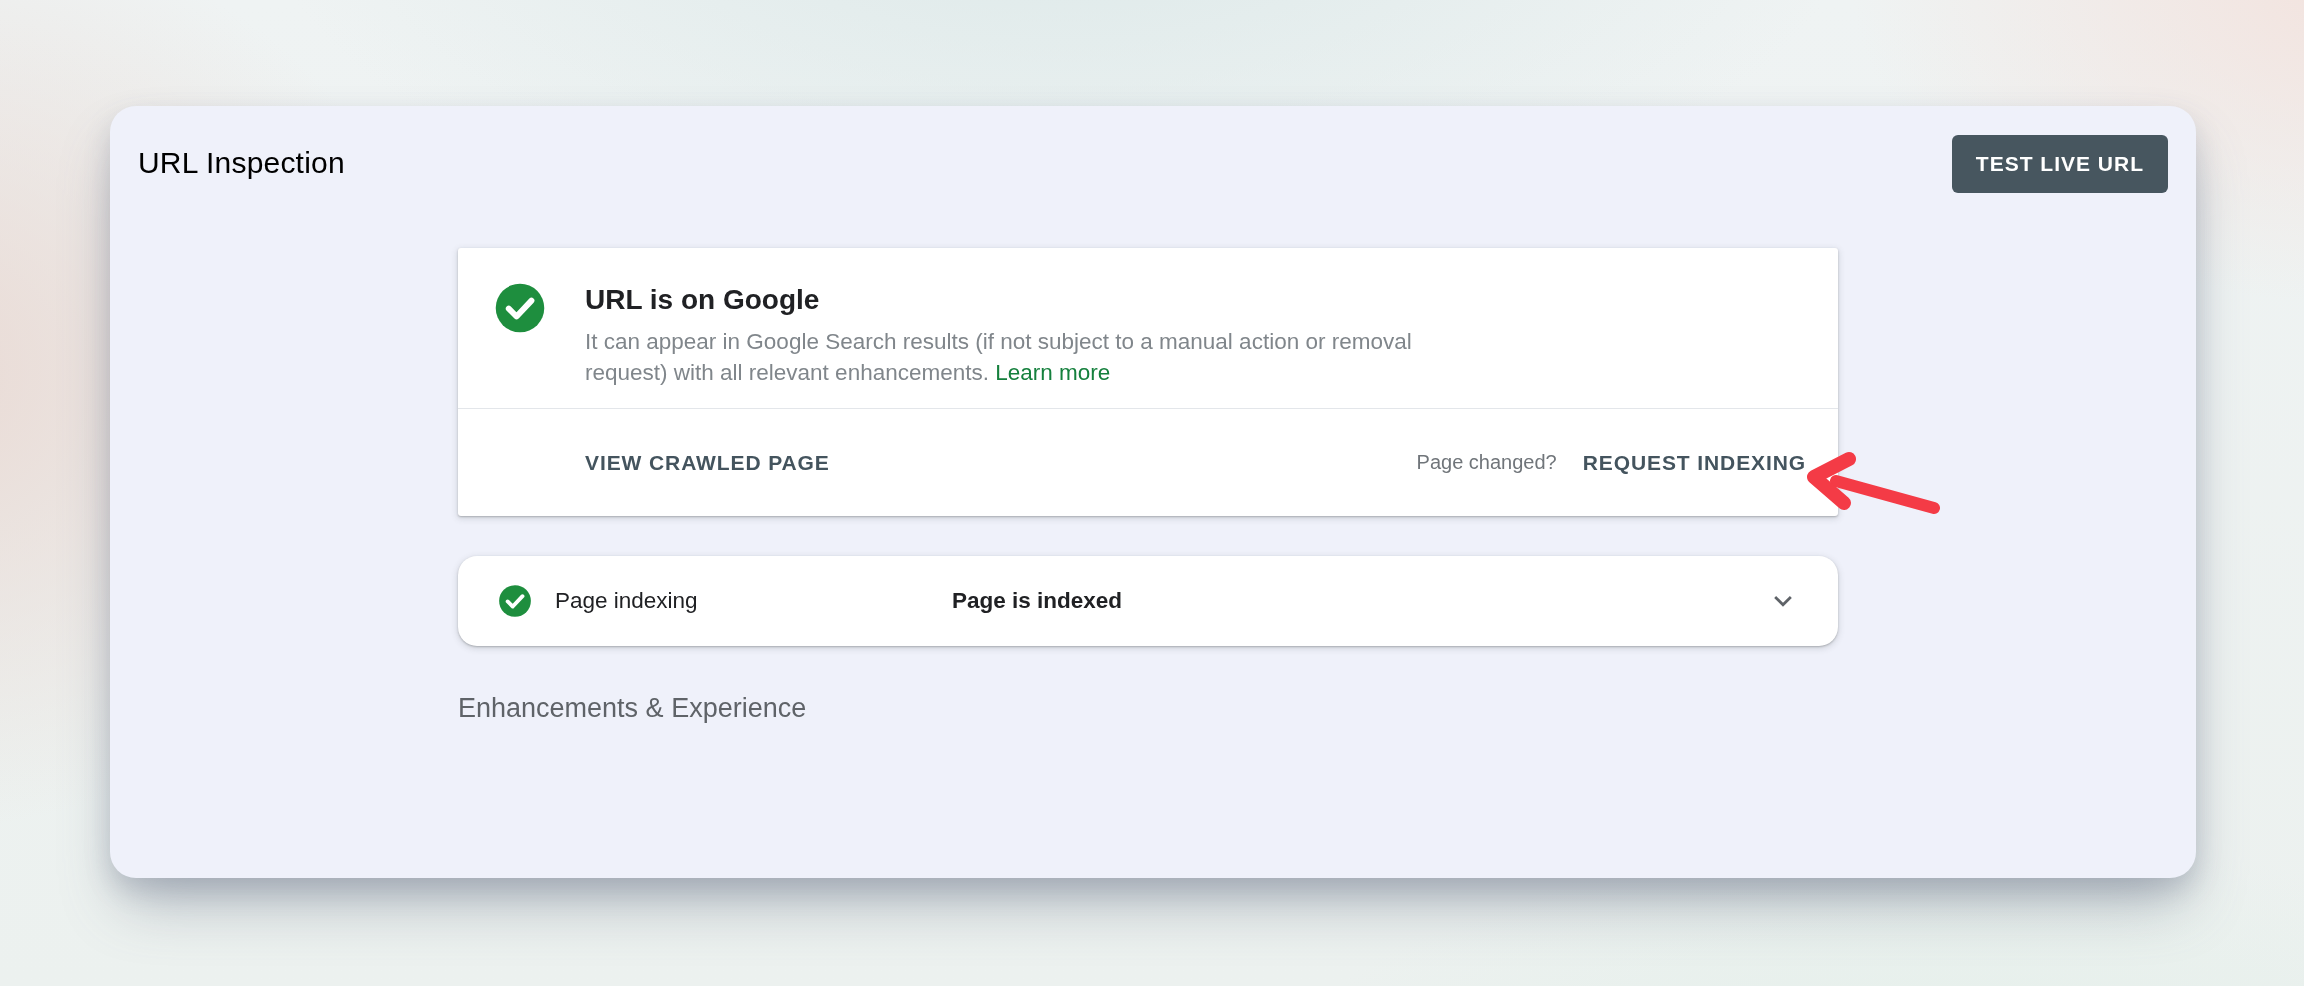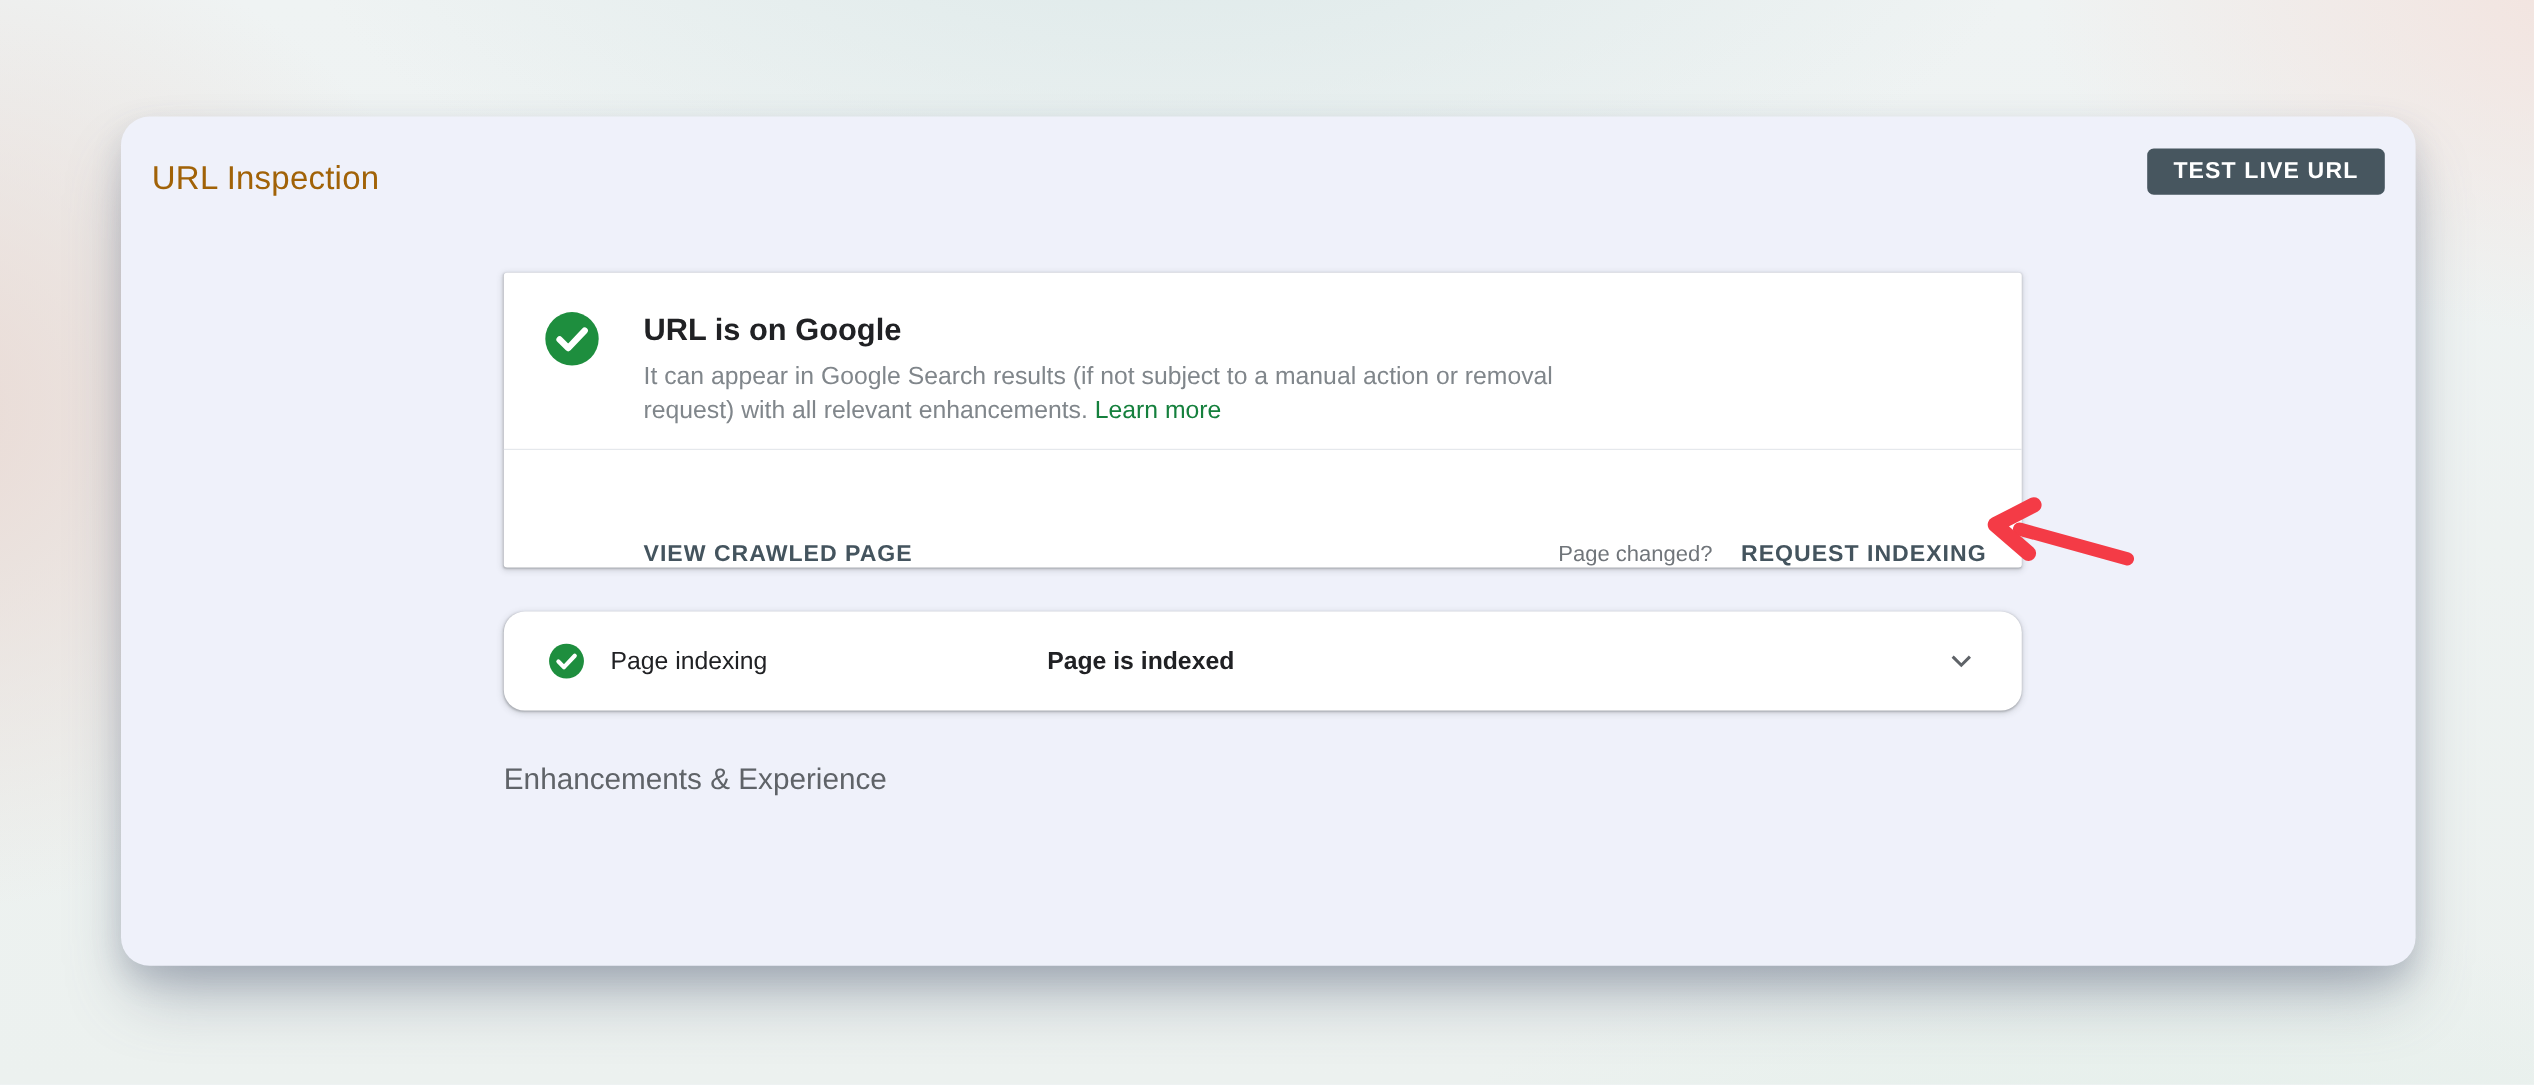--- a/index.html
+++ b/index.html
@@ -17,24 +17,24 @@
       radial-gradient(1200px 500px at 85% 115%, rgba(226,239,233,.9) 0%, rgba(226,239,233,0) 60%),
       linear-gradient(180deg,#eff3f3 0%,#ecf1ef 100%);
   }
   .panel{
     position:absolute; left:110px; top:106px; width:2086px; height:772px;
     background:#eff1fa; border-radius:26px;
     box-shadow:0 34px 60px -12px rgba(96,106,128,.45), 0 12px 26px rgba(96,106,128,.22);
   }
   .page-title{
     position:absolute; left:28px; top:40px;
-    font-size:30px; font-weight:400; color:#a16207; letter-spacing:.2px;
+    font-size:30px; font-weight:400; color:#000000; letter-spacing:.2px;
   }
   .test-live-btn{
-    position:absolute; right:28px; top:29px; height:42px; padding:0 24px;
+    position:absolute; right:28px; top:29px; height:58px; padding:0 24px;
     background:#47565f; color:#ffffff; border:none; border-radius:6px;
     font-family:inherit; font-size:21px; font-weight:700; letter-spacing:1px;
     cursor:pointer;
   }
   .card{
     position:absolute; left:348px; width:1380px; background:#ffffff; border-radius:3px;
     box-shadow:0 1px 2px rgba(60,64,67,.30), 0 2px 6px 1px rgba(60,64,67,.15);
     padding-left:24px;
   }
   .verdict-card{ top:142px; height:268px; }
@@ -46,21 +46,21 @@
     font-size:28px; font-weight:700; color:#202124;
   }
   .verdict-desc{
     position:absolute; left:127px; top:78px; width:892px;
     font-size:22.5px; line-height:31px; color:#80868b; font-weight:400;
   }
   .learn-more{ color:#15803d; cursor:pointer;margin-top:32px; }
   .verdict-actions{
     position:absolute; left:0; right:0; bottom:0; height:108px;
     border-top:1px solid #e3e6ea;
-    display:flex; align-items:flex-end;
+    display:flex; align-items:center;
   }
   .action-link{
     font-size:21px; font-weight:700; letter-spacing:.9px; color:#44545e;
     text-decoration:none; cursor:pointer;
   }
   .view-crawled{ margin-left:127px; }
   .actions-right{ margin-left:auto; margin-right:32px; display:flex; align-items:center; gap:26px; }
   .page-changed{ font-size:20px; color:#70757a; font-weight:400; }
   .row-card{ height:90px; }
   .indexing-card{ top:450px;border-radius:19px; }

